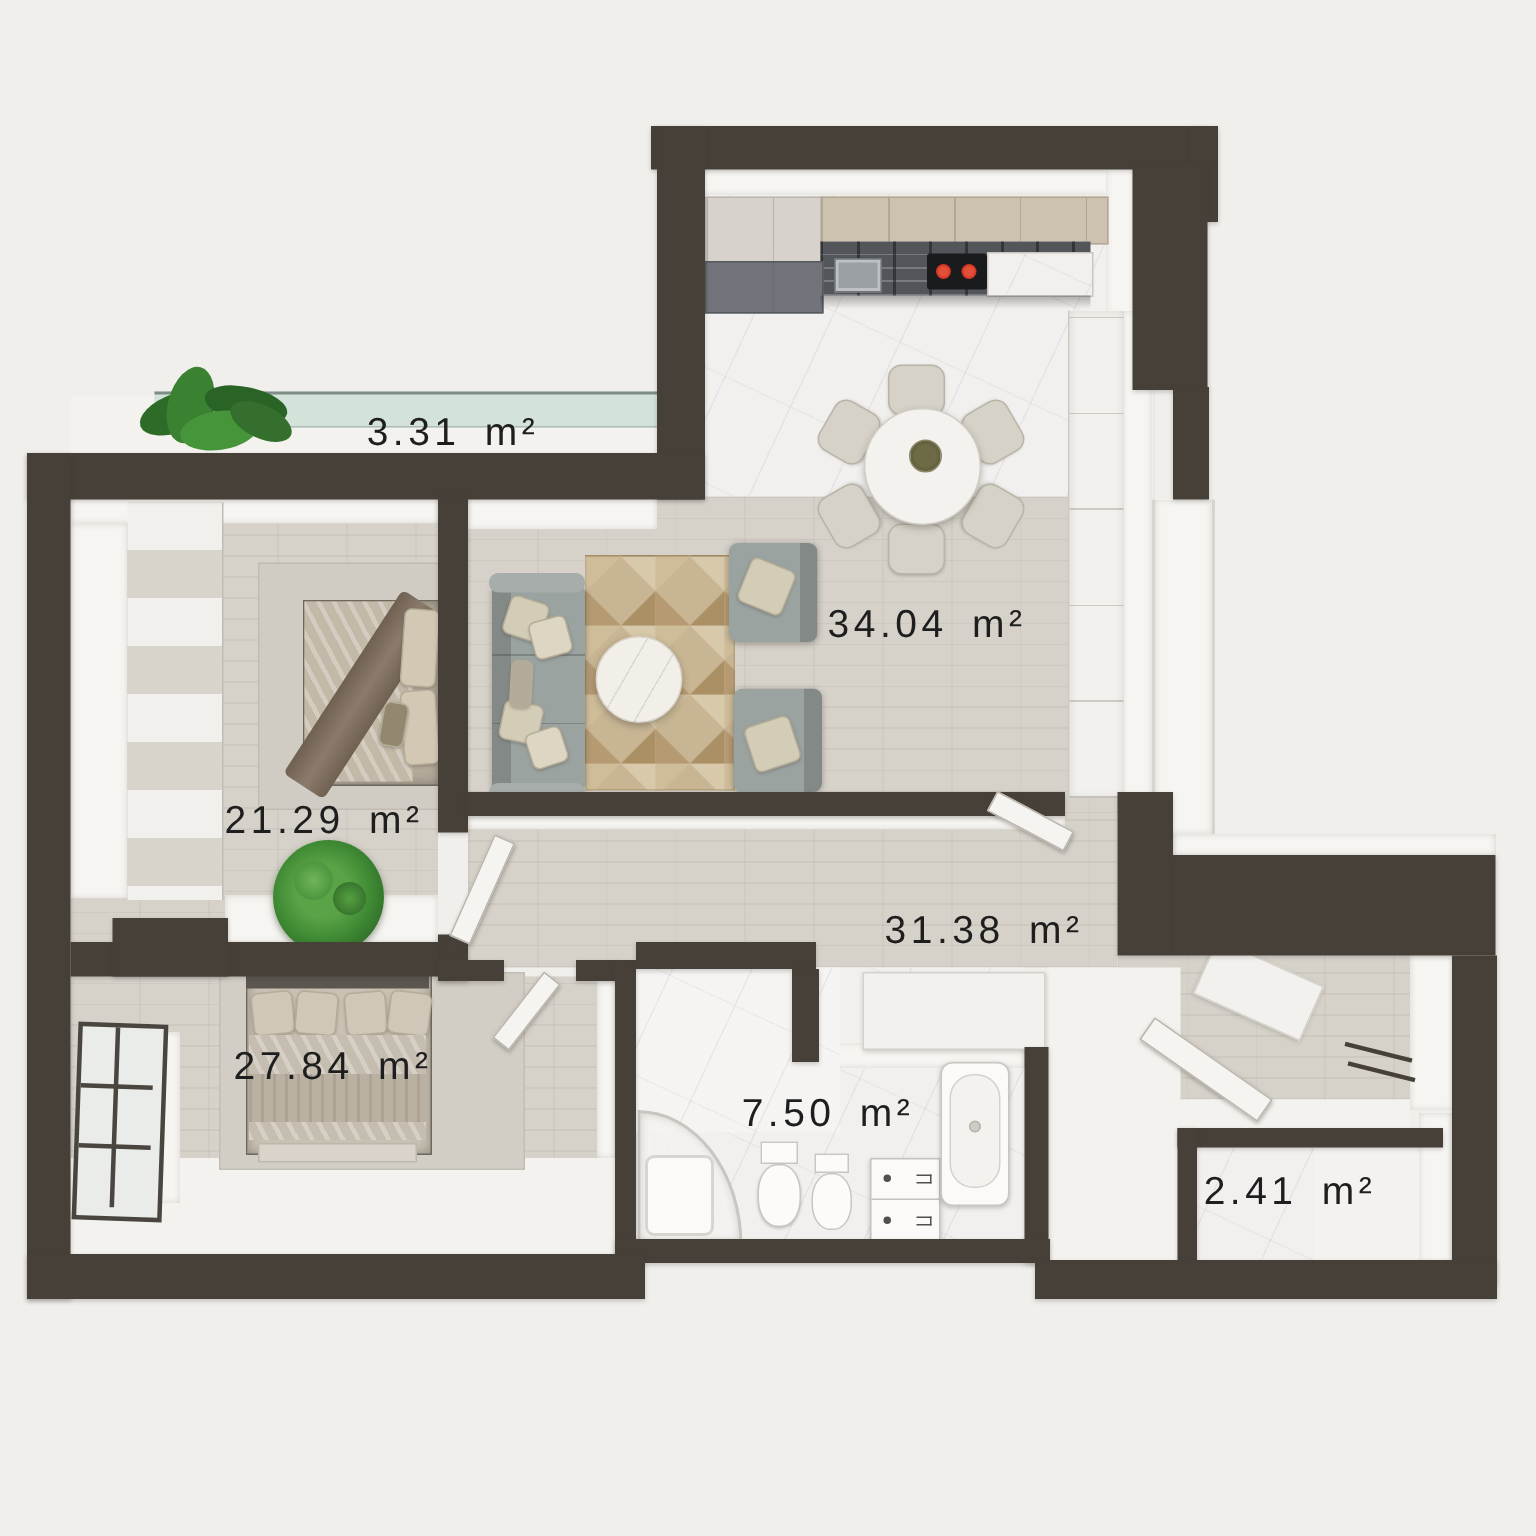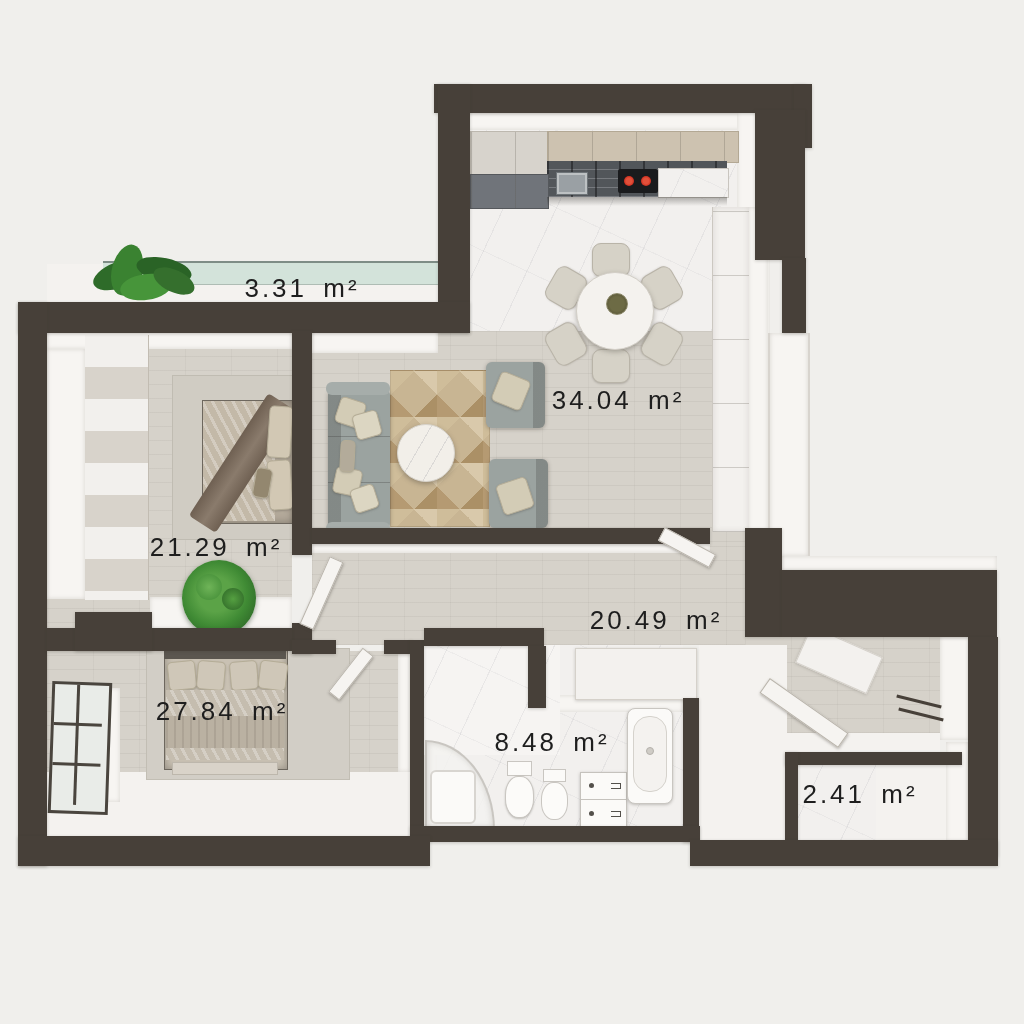--- a/index.html
+++ b/index.html
@@ -215,20 +215,20 @@
   <div class="wall zw" style="left:968px;top:637px;width:30px;height:219px;"></div>
   <div class="wall zw" style="left:785px;top:752px;width:177px;height:13px;"></div>
   <div class="wall zw" style="left:785px;top:752px;width:13px;height:90px;"></div>
   <div class="wall zw" style="left:690px;top:840px;width:308px;height:26px;"></div>
 
   <div class="door-leaf zd" style="left:314px;top:556px;width:13px;height:72px;transform:rotate(24deg);"></div>
   <div class="door-leaf zd" style="left:658px;top:540px;width:56px;height:13px;transform:rotate(28deg);"></div>
   <div class="door-leaf zd" style="left:344px;top:646px;width:12px;height:54px;transform:rotate(38deg);"></div>
 
   <div class="area-label" style="left:302px;top:288px;">3.31 m²</div>
-  <div class="area-label" style="left:618px;top:400px;">34.04 m²</div>
+  <div class="area-label" style="left:618px;top:416px;">34.04 m²</div>
   <div class="area-label" style="left:216px;top:547px;">21.29 m²</div>
-  <div class="area-label" style="left:656px;top:620px;">20.49 m²</div>
+  <div class="area-label" style="left:656px;top:620px;">31.38 m²</div>
   <div class="area-label" style="left:222px;top:711px;">27.84 m²</div>
-  <div class="area-label" style="left:552px;top:742px;">8.48 m²</div>
+  <div class="area-label" style="left:552px;top:742px;">7.50 m²</div>
   <div class="area-label" style="left:860px;top:794px;">2.41 m²</div>
 
 </div>
 
 </body></html>

